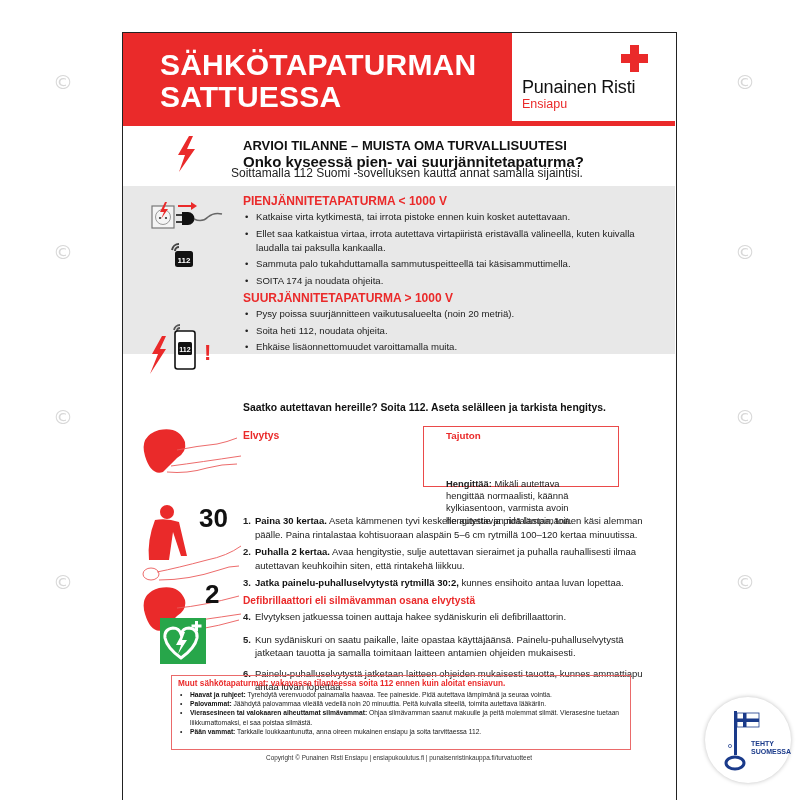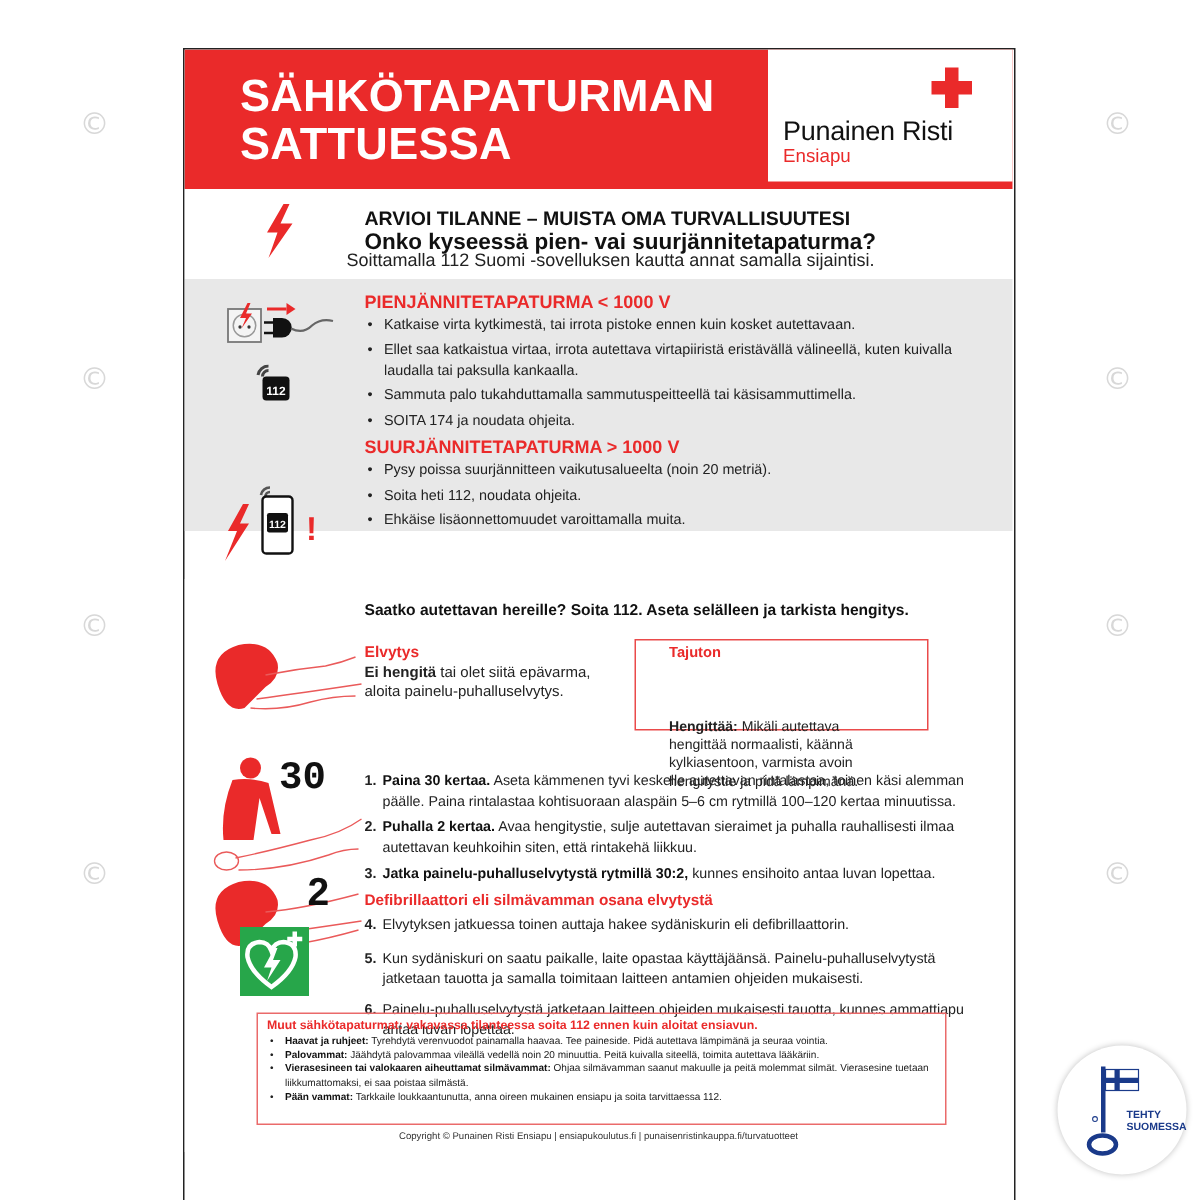--- a/index.html
+++ b/index.html
@@ -182,35 +182,34 @@
   <div class="fa">
     <div class="fa-intro">Saatko autettavan hereille? Soita 112. Aseta selälleen ja tarkista hengitys.</div>
 
     <svg style="position:absolute;left:14px;top:40px;" width="105" height="52" viewBox="0 0 105 52">
       <path d="M8,30 q-6,-20 14,-26 q20,-4 26,12 q2,10 -8,16 q-6,6 -14,14 q-12,4 -18,-16 z" fill="#ea2a2a"></path>
       <path d="M40,24 q20,-4 40,-6 q10,-2 20,-6" fill="none" stroke="#ea5a5a" stroke-width="0.9"></path>
       <path d="M34,40 q30,-4 70,-10" fill="none" stroke="#ea5a5a" stroke-width="0.9"></path>
       <path d="M30,46 q20,2 40,-4 q15,-4 30,-4" fill="none" stroke="#ea5a5a" stroke-width="0.9"></path>
     </svg>
     <div class="elv-title">Elvytys</div>
-    <div class="elv-text"><b>Ei hengitä</b><span> tai olet siitä epävarma, aloita painelu-puhalluselvytys.</span></div>
 
     <div class="taj-box">
       <div class="taj-title">Tajuton</div>
       <div class="taj-text"><b>Hengittää:</b><span> Mikäli autettava hengittää normaalisti, käännä kylkiasentoon, varmista avoin hengitystie ja pidä lämpimänä.</span></div>
     </div>
 
     <svg style="position:absolute;left:14px;top:118px;" width="105" height="80" viewBox="0 0 105 80">
       <circle cx="30" cy="8" r="7" fill="#ea2a2a"></circle>
       <path d="M18,16 q12,-2 24,2 l8,34 l-6,0 l-8,-24 l-4,28 l-20,0 q-2,-20 6,-40 z" fill="#ea2a2a"></path>
       <path d="M20,68 q20,-4 50,-12 q20,-4 34,-14" fill="none" stroke="#ea5a5a" stroke-width="0.9"></path>
       <ellipse cx="14" cy="70" rx="8" ry="6" fill="none" stroke="#ea5a5a" stroke-width="0.9"></ellipse>
       <path d="M22,76 q30,0 60,-10 q10,-4 20,-4" fill="none" stroke="#ea5a5a" stroke-width="0.9"></path>
     </svg>
-    <div class="big-num" style="left:63px;top:117px;font-family:Liberation Mono, monospace;">30</div>
+    <div class="big-num" style="left:76px;top:117px;">30</div>
 
     <ul class="olist" style="top:128px;">
       <li><span class="n">1.</span><b>Paina 30 kertaa.</b><span> Aseta kämmenen tyvi keskelle autettavan rintalastaa, toinen käsi alemman päälle. Paina rintalastaa kohtisuoraan alaspäin 5–6 cm rytmillä 100–120 kertaa minuutissa.</span></li>
       <li><span class="n">2.</span><b>Puhalla 2 kertaa.</b><span> Avaa hengitystie, sulje autettavan sieraimet ja puhalla rauhallisesti ilmaa autettavan keuhkoihin siten, että rintakehä liikkuu.</span></li>
       <li><span class="n">3.</span><b>Jatka painelu-puhalluselvytystä rytmillä 30:2,</b><span> kunnes ensihoito antaa luvan lopettaa.</span></li>
     </ul>
 
     <svg style="position:absolute;left:14px;top:200px;" width="105" height="50" viewBox="0 0 105 50">
       <path d="M8,28 q-6,-20 14,-26 q20,-4 26,12 q2,10 -8,16 q-6,6 -14,14 q-12,4 -18,-16 z" fill="#ea2a2a"></path>
       <path d="M40,22 q25,-2 62,-12" fill="none" stroke="#ea5a5a" stroke-width="0.9"></path>

